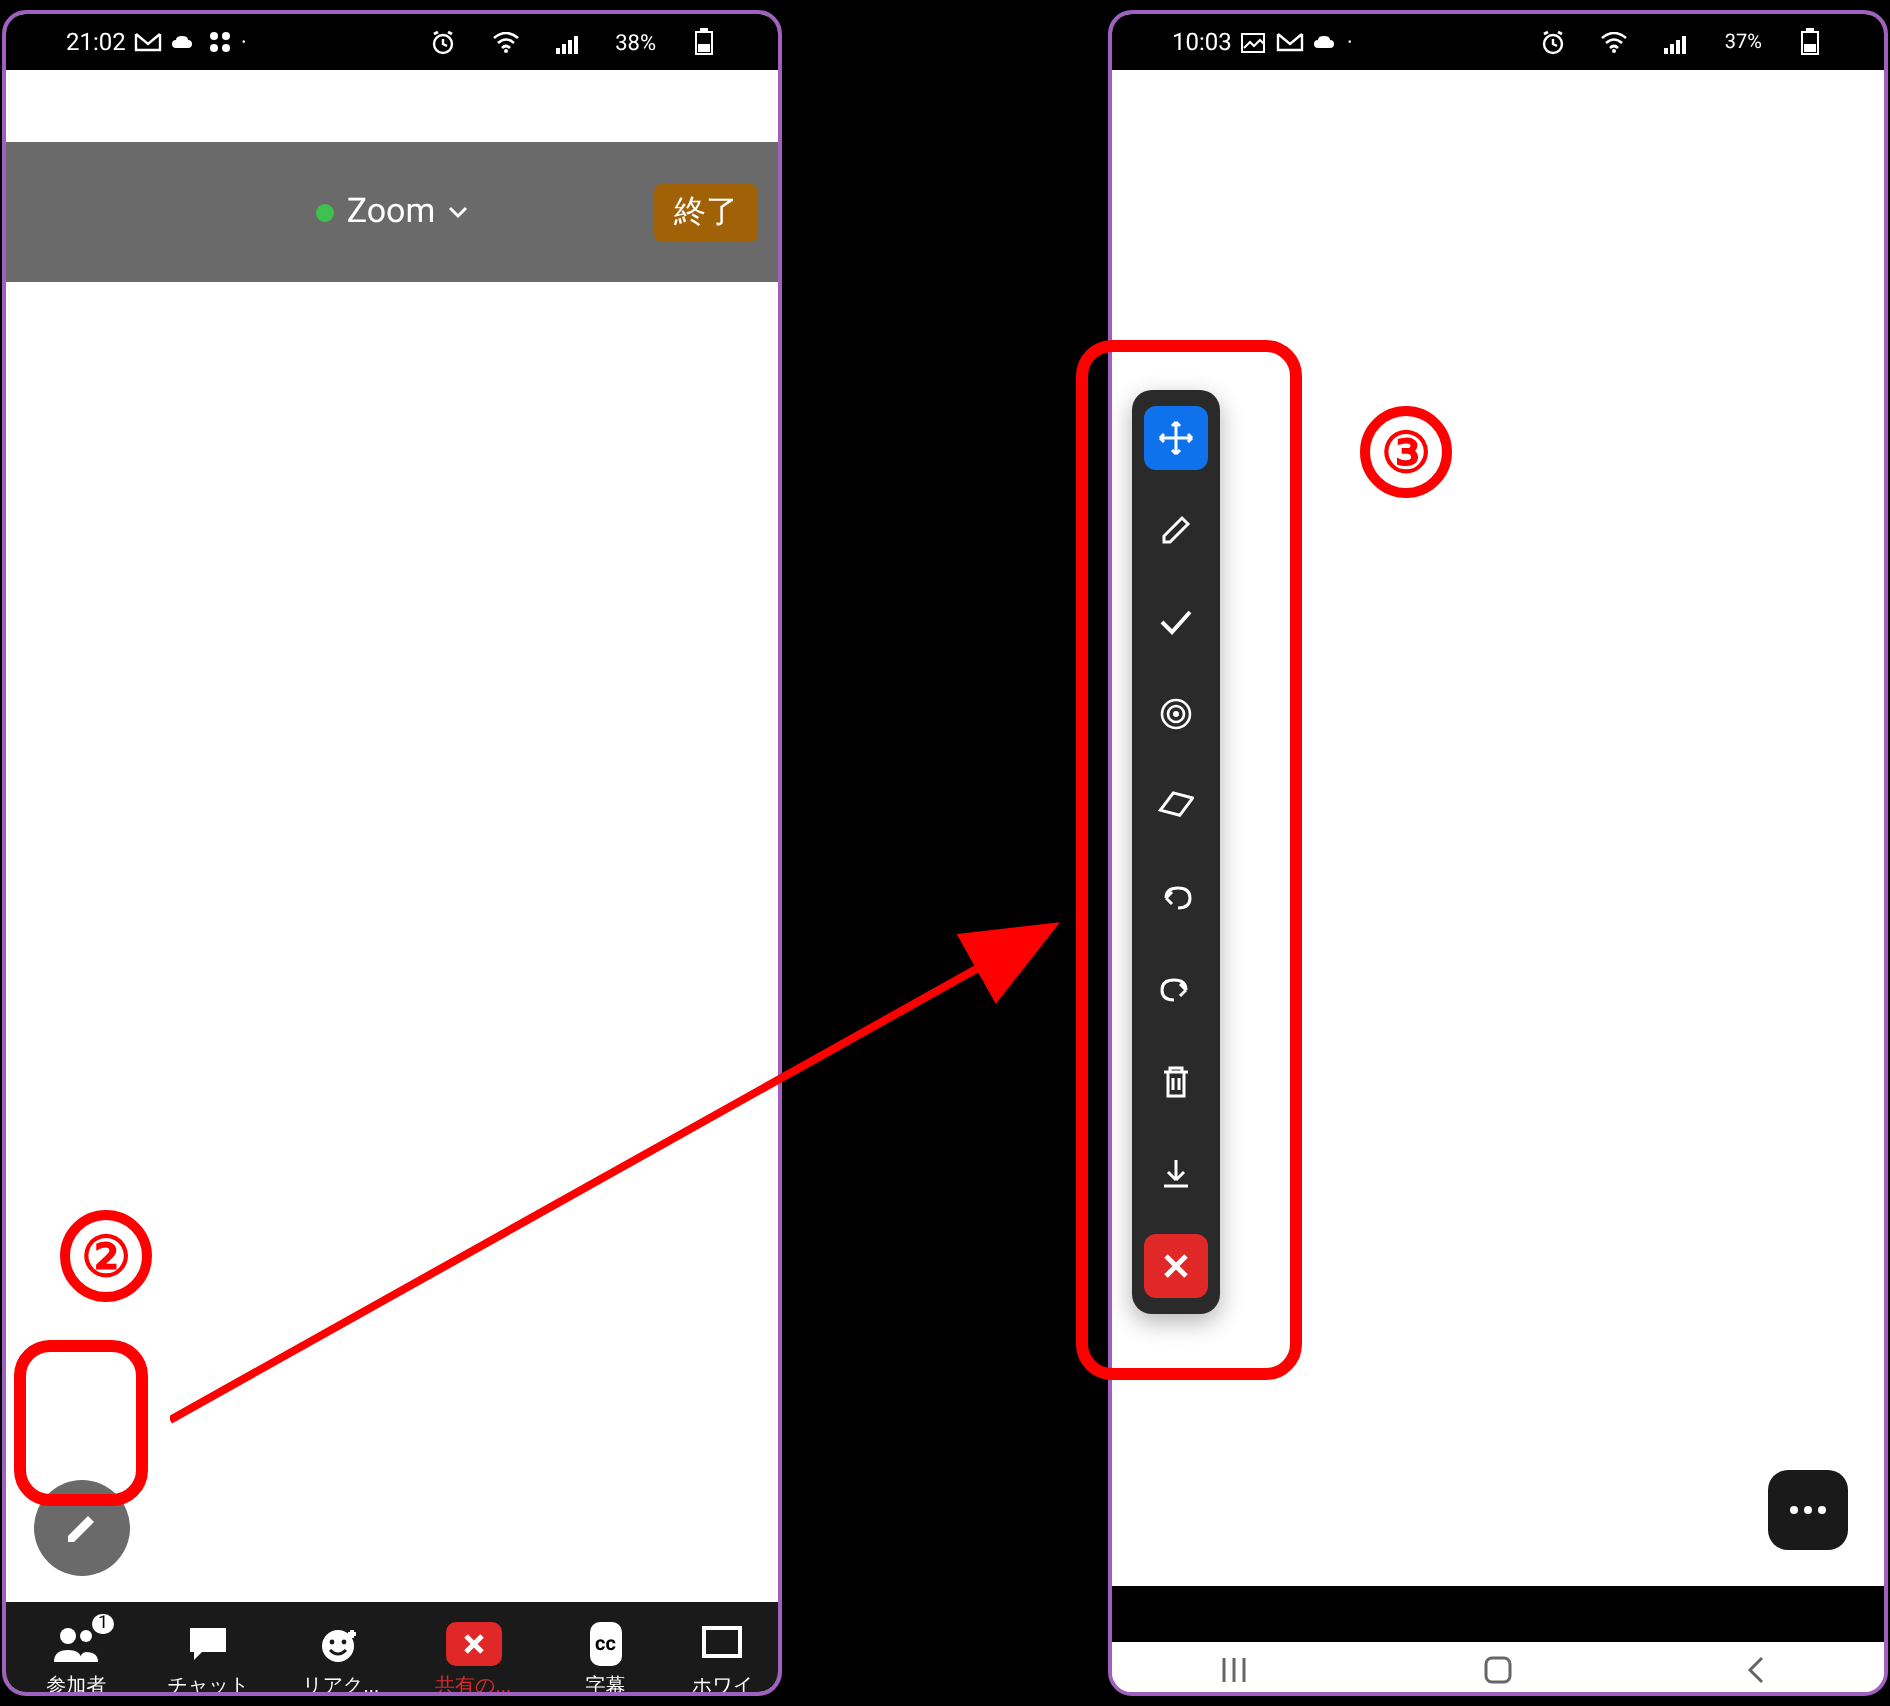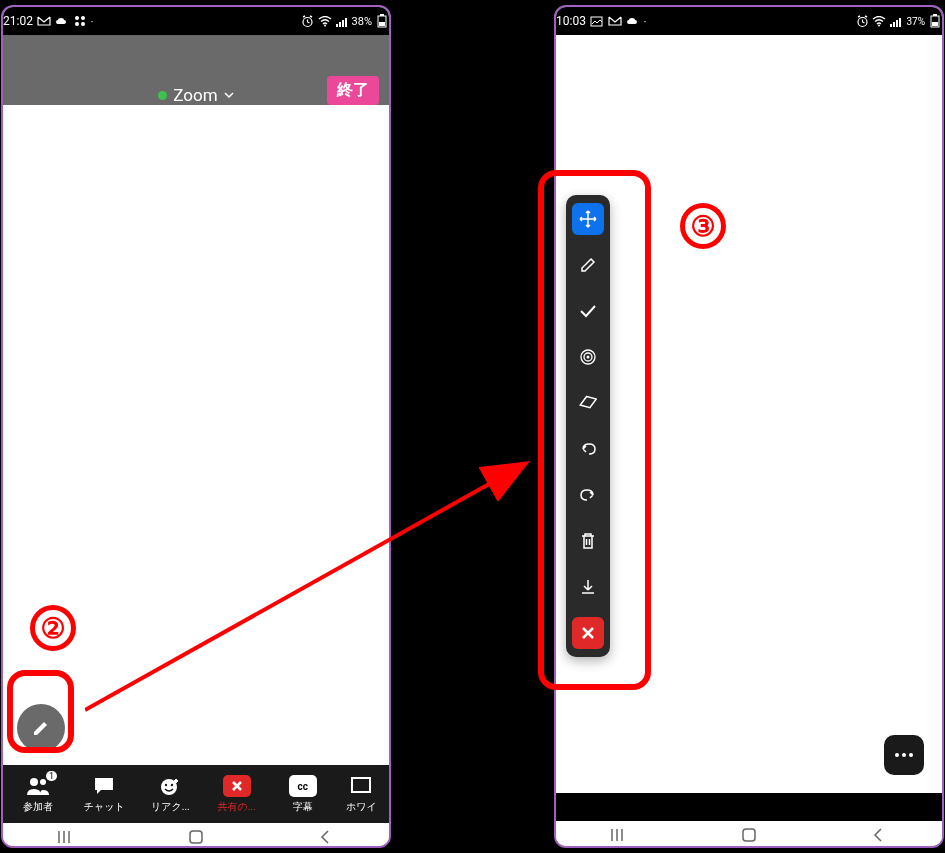--- a/index.html
+++ b/index.html
@@ -32,70 +32,71 @@
       top: 5px;
     }
     .status-bar {
       height: 28px;
       background: #000;
       color: #fff;
       font-size: 12px;
       display: flex;
       justify-content: space-between;
       align-items: center;
-      padding: 0 0;
+      padding: 0 30px;
     }
     .status-left {
       display: flex;
       align-items: center;
       gap: 4px;
     }
     .status-right {
       display: flex;
       align-items: center;
-      gap: 3px;
+      gap: 17px;
     }
     .status-icon {
       width: 14px;
       height: 14px;
       display: inline-flex;
       align-items: center;
       justify-content: center;
     }
     .zoom-header {
       height: 70px;
       background: #6a6a6a;
       display: flex;
-      align-items: flex-end;
+      align-items: center;
       justify-content: center;
       position: relative;
+      margin-top: 36px;
     }
     .zoom-title {
       color: #fff;
       font-size: 17px;
       display: flex;
       align-items: center;
       gap: 6px;
     }
     .green-dot {
       width: 9px;
       height: 9px;
       border-radius: 50%;
       background: #3ec14e;
     }
     .end-button {
       position: absolute;
       right: 10px;
-      background: #ec4899;
+      background: #a16207;
       color: #fff;
       padding: 4px 10px;
       border-radius: 4px;
       font-size: 16px;
       border: none;
-      font-weight: bold;
+      font-weight: normal;
     }
     .whiteboard-area {
       background: #fff;
       height: 660px;
       position: relative;
     }
     .whiteboard-area-full {
       background: #fff;
       height: 758px;
       position: relative;
@@ -164,21 +165,21 @@
       display: flex;
       align-items: center;
       justify-content: center;
       font-weight: bold;
       font-size: 14px;
     }
     .cc-btn {
       background: #fff;
       color: #000;
       border-radius: 5px;
-      width: 28px;
+      width: 16px;
       height: 22px;
       display: flex;
       align-items: center;
       justify-content: center;
       font-weight: bold;
       font-size: 10px;
     }
     .nav-bar {
       height: 28px;
       background: #fff;

